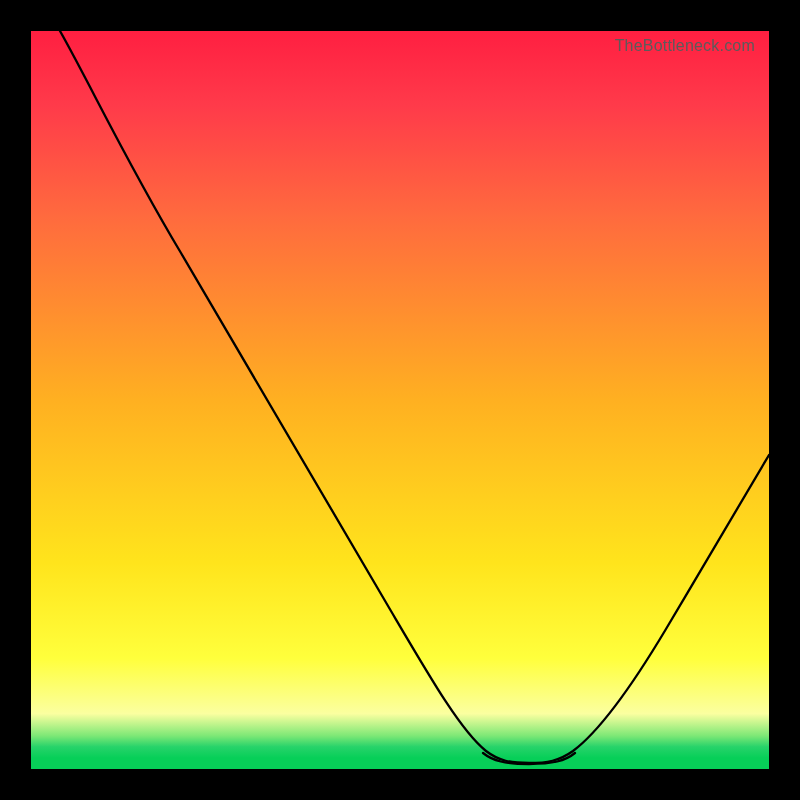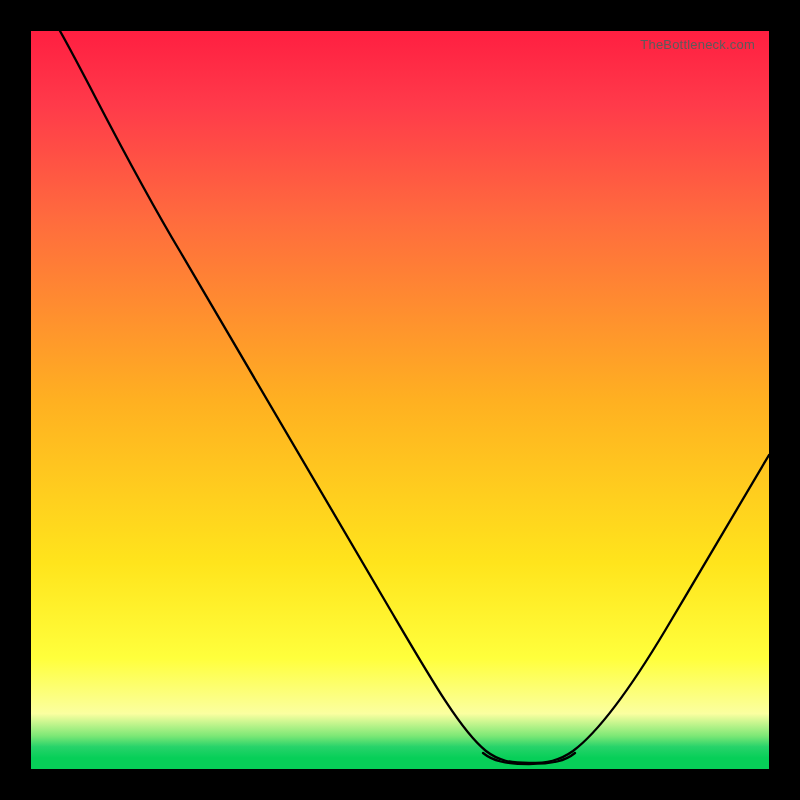--- a/index.html
+++ b/index.html
@@ -37,21 +37,21 @@
         #27d36a 97%,
         #07cf58 98.5%,
         #07cf58 100%);
   }
   
   .watermark {
     position: absolute;
     top: 6px;
     right: 14px;
     color: #5b5b5b;
-    font-size: 13px;
+    font-size: 16px;
     font-weight: 400;
     letter-spacing: 0.2px;
     pointer-events: none;
   }
   svg.curve {
     position: absolute;
     inset: 0;
     width: 738px;
     height: 738px;
     pointer-events: none;

